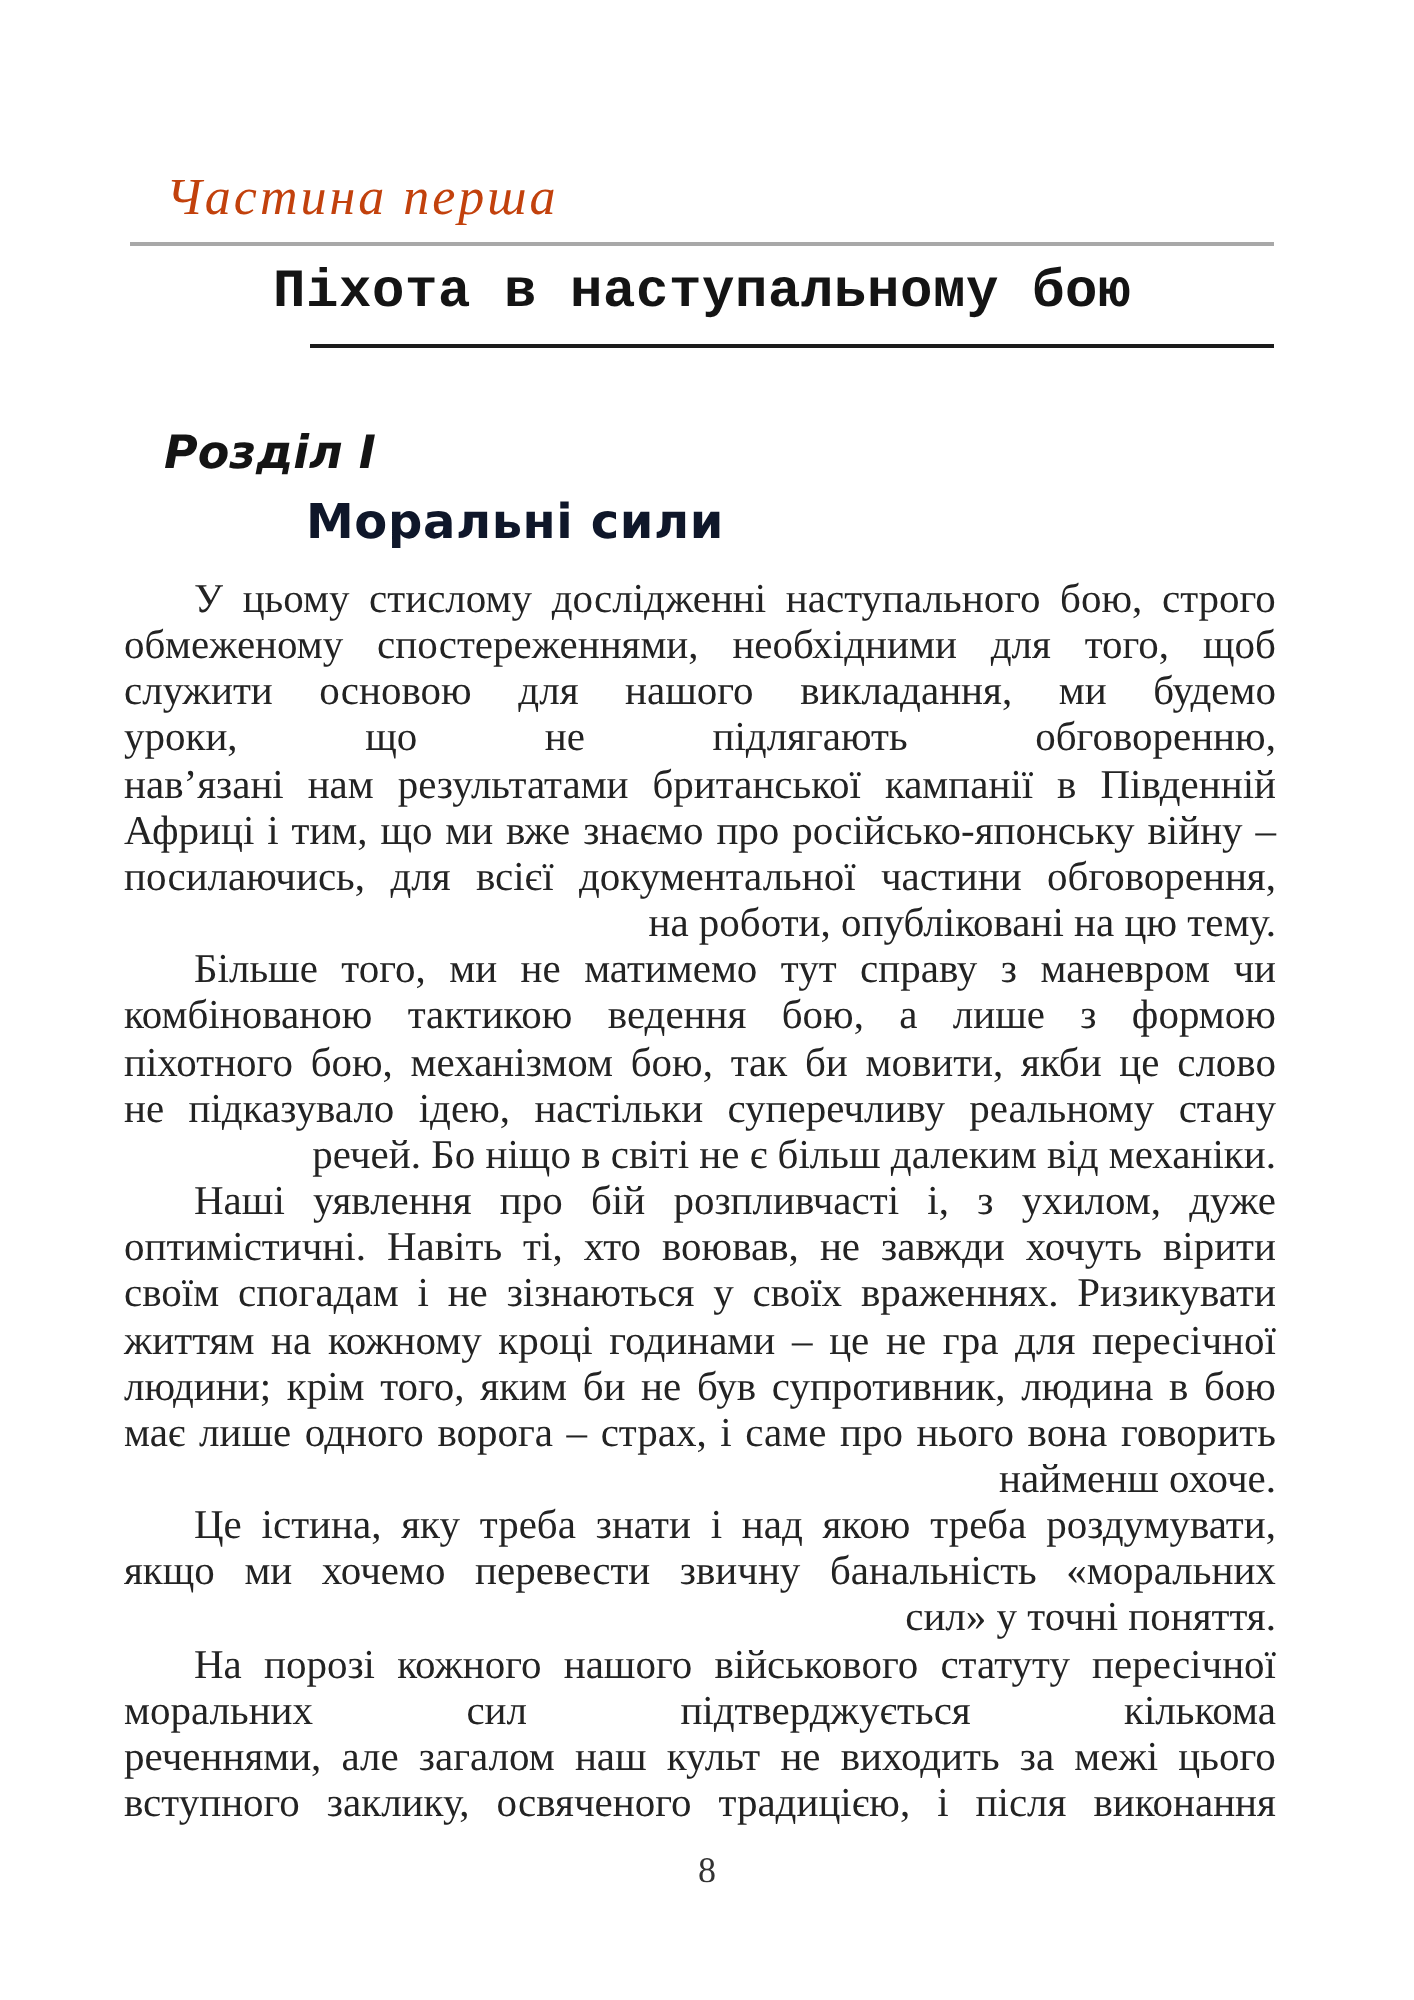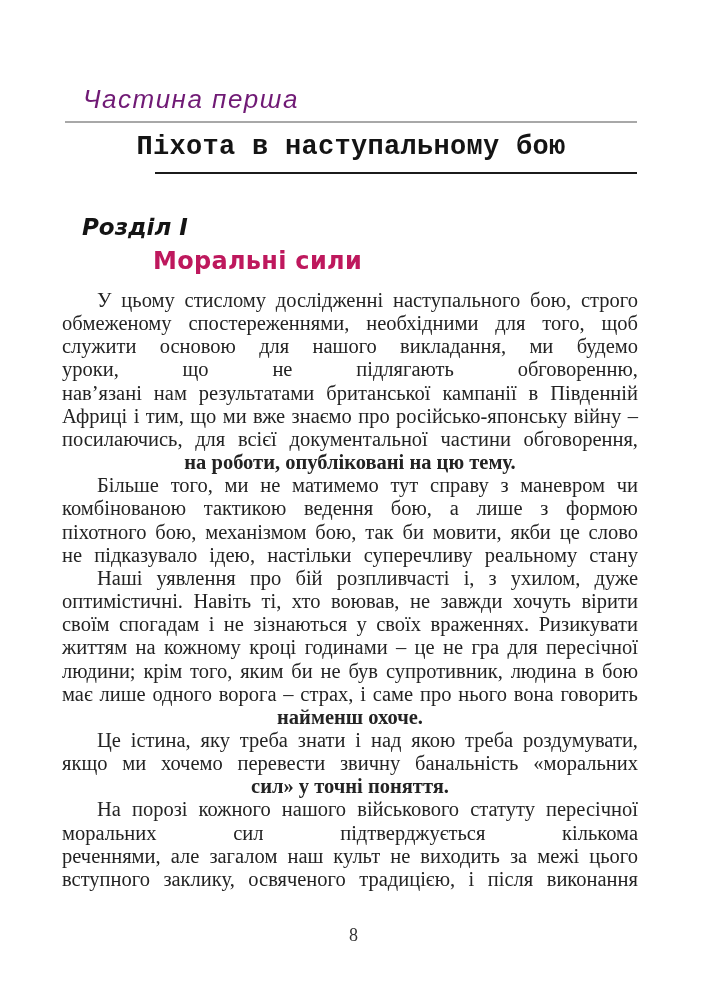--- a/index.html
+++ b/index.html
@@ -12,26 +12,26 @@
     width: 707px;
     height: 1000px;
     background: #ffffff;
     overflow: hidden;
     font-family: "Liberation Serif", serif;
   }
   .part-label {
     position: absolute;
     left: 83px;
     top: 84px;
-    font-family: Liberation Sans, sans-serif;
+    font-family: Liberation Serif, serif;
     font-style: italic;
     font-weight: normal;
     font-size: 26px;
     letter-spacing: 1.5px;
-    color: #701a75;
+    color: #c2410c;
     white-space: nowrap;
   }
   .rule {
     position: absolute;
     height: 2px;
   }
   .rule-gray {
     left: 65px;
     top: 121px;
     width: 572px;
@@ -68,43 +68,42 @@
     white-space: nowrap;
   }
   .chapter-title {
     position: absolute;
     left: 153px;
     top: 247px;
     font-family: "DejaVu Sans", sans-serif;
     font-weight: bold;
     font-size: 24px;
     letter-spacing: 0.3px;
-    color: #be185d;
+    color: #0f172a;
     white-space: nowrap;
   }
   .body-text {
     position: absolute;
     left: 62px;
     top: 289px;
     width: 576px;
     font-family: "Liberation Serif", serif;
     font-size: 20.5px;
     line-height: 23.15px;
     color: #232323;
   }
   .body-text .jline {
     display: flex;
     justify-content: space-between;
     white-space: nowrap;
   }
   .body-text .pline {
     display: block;
-    text-align: center;
-    white-space: nowrap;
-    font-weight: bold;
+    text-align: right;
+    white-space: nowrap;
   }
   .body-text .indent {
     padding-left: 35px;
   }
   .page-number {
     position: absolute;
     left: 0;
     top: 925px;
     width: 707px;
     text-align: center;
@@ -233,20 +232,21 @@
         </div>
         <div class="jline">
           <span>не</span>
           <span>підказувало</span>
           <span>ідею,</span>
           <span>настільки</span>
           <span>суперечливу</span>
           <span>реальному</span>
           <span>стану</span>
         </div>
+        <div class="pline">речей. Бо ніщо в світі не є більш далеким від механіки.</div>
       </div>
       <div>
         <div class="jline indent">
           <span>Наші</span>
           <span>уявлення</span>
           <span>про</span>
           <span>бій</span>
           <span>розпливчасті</span>
           <span>і,</span>
           <span>з</span>

